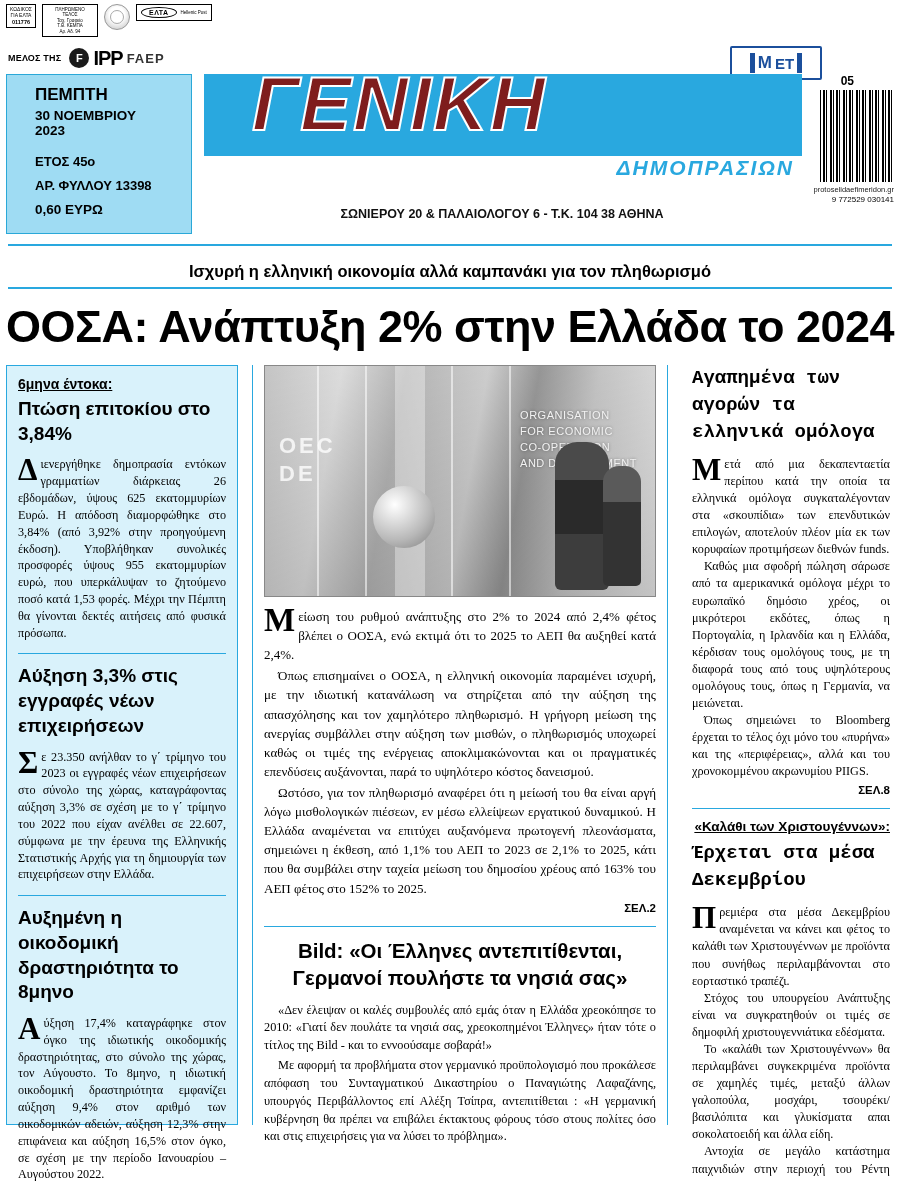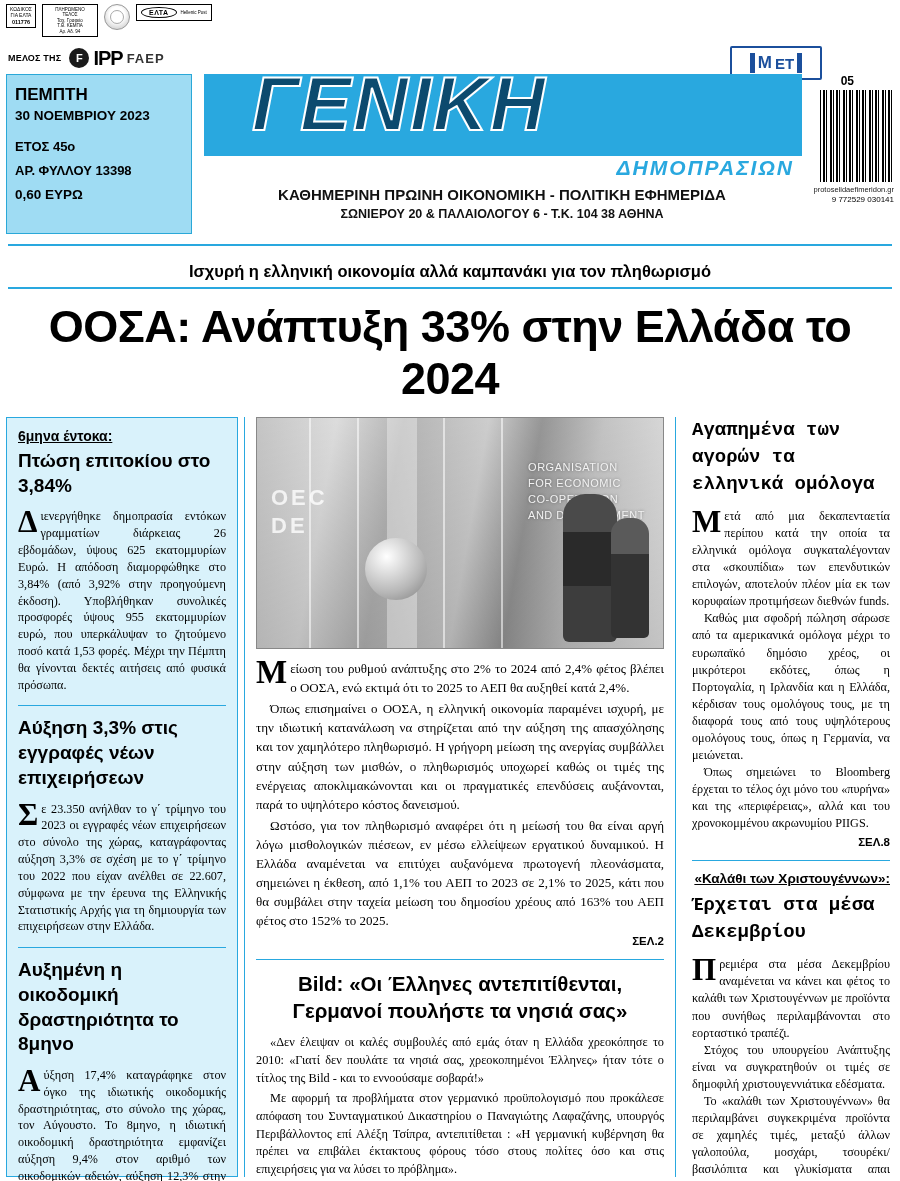--- a/index.html
+++ b/index.html
@@ -112,21 +112,21 @@
   .masthead {
     display: flex;
     height: 160px;
     margin: 0 6px;
     position: relative;
   }
   .date-box {
     width: 186px;
     background: #9fdcf3;
     border: 1px solid #2aa8d8;
-    padding: 10px 8px;
+    padding: 10px 28px;
     font-family: "Liberation Sans", sans-serif;
   }
   .date-box .day { font-size: 17px; font-weight: bold; margin-bottom: 3px; }
   .date-box .date { font-size: 13.5px; font-weight: bold; margin-bottom: 16px; }
   .date-box .etos { font-size: 13px; font-weight: bold; margin-bottom: 9px; }
   .date-box .ar { font-size: 13px; font-weight: bold; margin-bottom: 9px; }
   .date-box .price { font-size: 13.5px; font-weight: bold; }
 
   .title-zone {
     flex: 1;
@@ -141,21 +141,21 @@
     position: relative;
     overflow: visible;
   }
   .genik-text {
     position: absolute;
     left: 60px; top: -8px;
     font-family: "Liberation Sans", sans-serif;
     font-size: 76px;
     font-weight: bold;
     font-style: italic;
-    color: #0c4a6e;
+    color: #7f1d1d;
     letter-spacing: 2px;
     -webkit-text-stroke: 2px #fff;
     line-height: 1;
   }
   .dimo {
     position: absolute;
     right: 100px; top: 82px;
     font-family: "Liberation Sans", sans-serif;
     font-size: 21px;
     font-style: italic;
@@ -227,21 +227,21 @@
     font-size: 45px;
     font-weight: bold;
     letter-spacing: -0.5px;
     margin: 12px 0 12px 0;
   }
 
   
   .body-wrap {
     display: flex;
     margin: 0 6px;
-    gap: 0;
+    gap: 8px;
     height: 760px;
   }
   .col-left {
     width: 232px;
     background: #d9f2fb;
     border: 1px solid #29a8df;
     padding: 10px 11px;
   }
   .col-mid {
     flex: 1;
@@ -435,36 +435,35 @@
     <div class="date">30  ΝΟΕΜΒΡΙΟΥ  2023</div>
     <div class="etos">ΕΤΟΣ  45ο</div>
     <div class="ar">ΑΡ. ΦΥΛΛΟΥ 13398</div>
     <div class="price">0,60 ΕΥΡΩ</div>
   </div>
 
   <div class="title-zone">
     <div class="genik-band"></div>
     <div class="genik-text">ΓΕΝΙΚΗ</div>
     <div class="dimo">ΔΗΜΟΠΡΑΣΙΩΝ</div>
-    <div class="subtitle1">ΚΑΘΗΜΕΡΙΝΗ ΠΡΩΙΝΗ ΟΙΚΟΝΟΜΙΚΗ - ΠΟΛΙΤΙΚΗ ΕΦΗΜΕΡΙΔΑ</div>
     <div class="subtitle2">ΣΩΝΙΕΡΟΥ 20 &amp; ΠΑΛΑΙΟΛΟΓΟΥ  6 - Τ.Κ. 104 38 ΑΘΗΝΑ</div>
 
     <div class="barcode-zone">
       <div class="page-num-box">05</div>
       <div class="barcode"></div>
       <div class="site-url">protoselidaefimeridon.gr</div>
       <div class="issn">9 772529 030141</div>
     </div>
   </div>
 </div>
 
 <div class="rule-blue" style="margin-top:10px;"></div>
 <div class="kicker">Ισχυρή η ελληνική οικονομία αλλά καμπανάκι για τον πληθωρισμό</div>
 <div class="rule-blue"></div>
-<div class="headline">ΟΟΣΑ: Ανάπτυξη 33% στην Ελλάδα το 2024</div>
+<div class="headline">ΟΟΣΑ: Ανάπτυξη 2% στην Ελλάδα το 2024</div>
 
 <div class="body-wrap">
 
   <div class="col-left">
 
     <div>
       <div class="lc-kicker">6μηνα έντοκα:</div>
       <div class="lc-head">Πτώση επιτοκίου στο 3,84%</div>
       <div class="lc-body"><span class="dropcap">Δ</span><span>ιενεργήθηκε δημοπρασία εντόκων γραμματίων διάρκειας 26 εβδομάδων, ύψους 625 εκατομμυρίων Ευρώ. Η απόδοση διαμορφώθηκε στο 3,84% (από 3,92% στην προηγούμενη έκδοση). Υποβλήθηκαν συνολικές προσφορές ύψους 955 εκατομμυρίων ευρώ, που υπερκάλυψαν το ζητούμενο ποσό κατά 1,53 φορές. Μέχρι την Πέμπτη θα γίνονται δεκτές αιτήσεις από φυσικά πρόσωπα.</span></div>
     </div>

